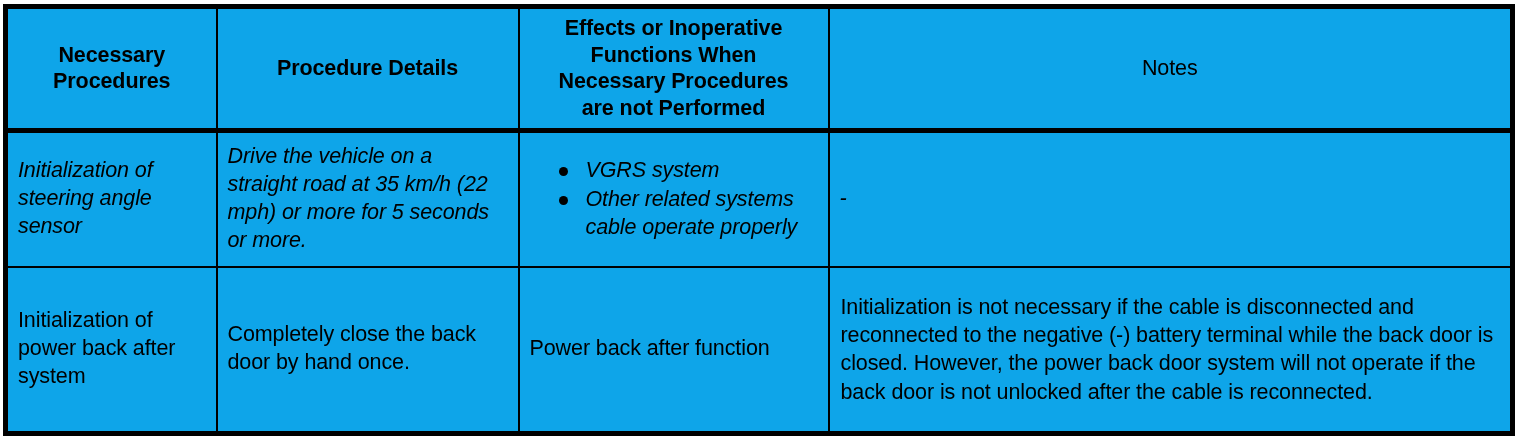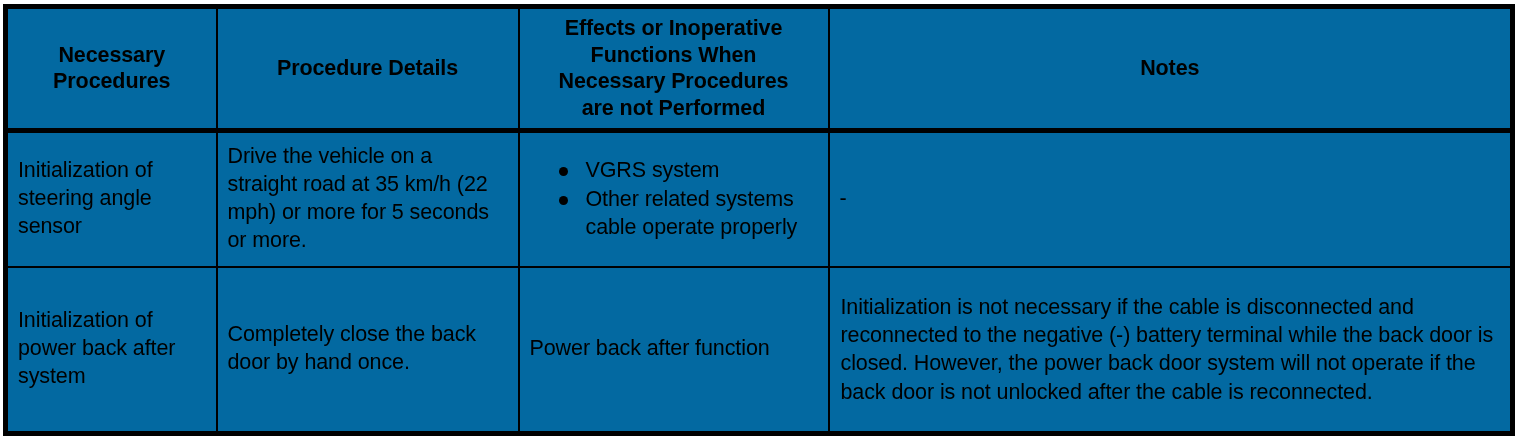--- a/index.html
+++ b/index.html
@@ -43,21 +43,21 @@
   
   table.proc-table {
     border: 5px solid #000000;
   }
 
   
   table.proc-table th,
   table.proc-table td {
     border: 2px solid #000000;
     vertical-align: middle;
-    background: #0369a1;
+    background: #0ea5e9;
   }
 
   
   table.proc-table thead th {
     border-bottom-width: 5px;
   }
 
   
   col.c-procedures { width: 211px; }
   col.c-details    { width: 302px; }
@@ -66,32 +66,32 @@
 
   thead th {
     font-size: 21.5px;
     font-weight: bold;
     line-height: 1.24;
     text-align: center;
     padding: 6px 8px;
     letter-spacing: -0.1px;
   }
 
-  thead th.th-notes { font-weight: bold; }
+  thead th.th-notes { font-weight: normal; }
 
   tbody td {
     font-size: 21.5px;
     font-weight: normal;
     line-height: 1.30;
     padding: 6px 10px;
     text-align: left;
     letter-spacing: -0.1px;
   }
 
-  tr.row-steering { height: 132px; }
+  tr.row-steering { height: 132px; font-style: italic; }
   tr.row-backdoor { height: 162px; }
 
   td.cell-effects-center {
     text-align: left;
   }
 
   
   ul.bullets {
     list-style: none;
     margin: 16px;

